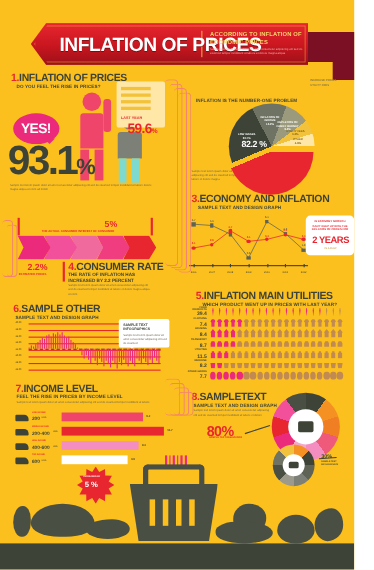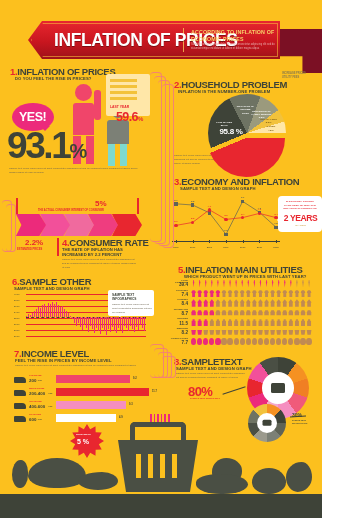--- a/index.html
+++ b/index.html
@@ -256,24 +256,23 @@
       <div class="ln" style="top: 23px;"></div>
       <div class="ly">LAST YEAR</div>
     </div>
   <div id="p596" class="w"><span>59.6</span><em>%</em></div>
 
   <div id="yes" class="w"></div>
   <div id="yestx" class="w">YES!</div>
   <div id="big" class="w"><span>93.1</span><em>%</em></div>
   <div id="s1f" class="w tiny">Sample text lorem ipsum dolor sit amet consectetur adipiscing elit sed do eiusmod tempor incididunt ut labore dolore magna aliqua ut enim ad minim</div>
 
-  <div id="s2h" class="w h"><span class="num">2.</span><span>HOUSEHOLD PROBLEM</span></div>
   <div id="s2s" class="w sh">INFLATION IS THE NUMBER-ONE PROBLEM</div>
   <div id="pie" class="w">
-    <div id="p437" style="z-index: 9;">95.8 %</div>
+    <div id="p437" style="z-index: 9;">82.2 %</div>
   <div class="sl" style="background: conic-gradient(from -270deg, rgb(232, 38, 47) 0deg, rgb(232, 38, 47) 157.32deg, transparent 157.32deg); transform: translate(-0.983153px, 4.96096px); border-radius: 50%; z-index: 5; filter: none;"></div>
       <div class="sl" style="background: conic-gradient(from -112.68deg, rgb(62, 67, 56) 0deg, rgb(62, 67, 56) 85.32deg, transparent 85.32deg); transform: translate(0px, 0px); border-radius: 50%; z-index: 1;"></div>
       <div class="plab" style="left: 5.27535px; top: 26.7379px; width: 22px; z-index: 8;">LOW WAGES<br>23.7%</div>
       <div class="sl" style="background: conic-gradient(from -27.36deg, rgb(110, 115, 99) 0deg, rgb(110, 115, 99) 47.52deg, transparent 47.52deg); transform: translate(0px, 0px); border-radius: 50%; z-index: 1;"></div>
       <div class="plab" style="left: 26.4817px; top: 10.8677px; width: 22px; z-index: 8;">INFLATION OF INCOME<br>13.2%</div>
       <div class="sl" style="background: conic-gradient(from 20.16deg, rgb(155, 154, 125) 0deg, rgb(155, 154, 125) 33.48deg, transparent 33.48deg); transform: translate(0px, 0px); border-radius: 50%; z-index: 1;"></div>
       <div class="plab" style="left: 42.5182px; top: 15.6636px; width: 22px; z-index: 8;">DEPLETION OF FAMILY BUDGET<br>9.3%</div>
       <div class="sl" style="background: conic-gradient(from 53.64deg, rgb(242, 194, 60) 0deg, rgb(242, 194, 60) 19.08deg, transparent 19.08deg); transform: translate(0px, 0px); border-radius: 50%; z-index: 1;"></div>
       <div class="plab" style="left: 49.5789px; top: 24.0902px; width: 22px; z-index: 8; color: rgb(122, 92, 18);">UTILITY FEES<br>5.3%</div>
       <div class="sl" style="background: conic-gradient(from 72.72deg, rgb(255, 231, 168) 0deg, rgb(255, 231, 168) 17.28deg, transparent 17.28deg); transform: translate(0px, 0px); border-radius: 50%; z-index: 1;"></div>

